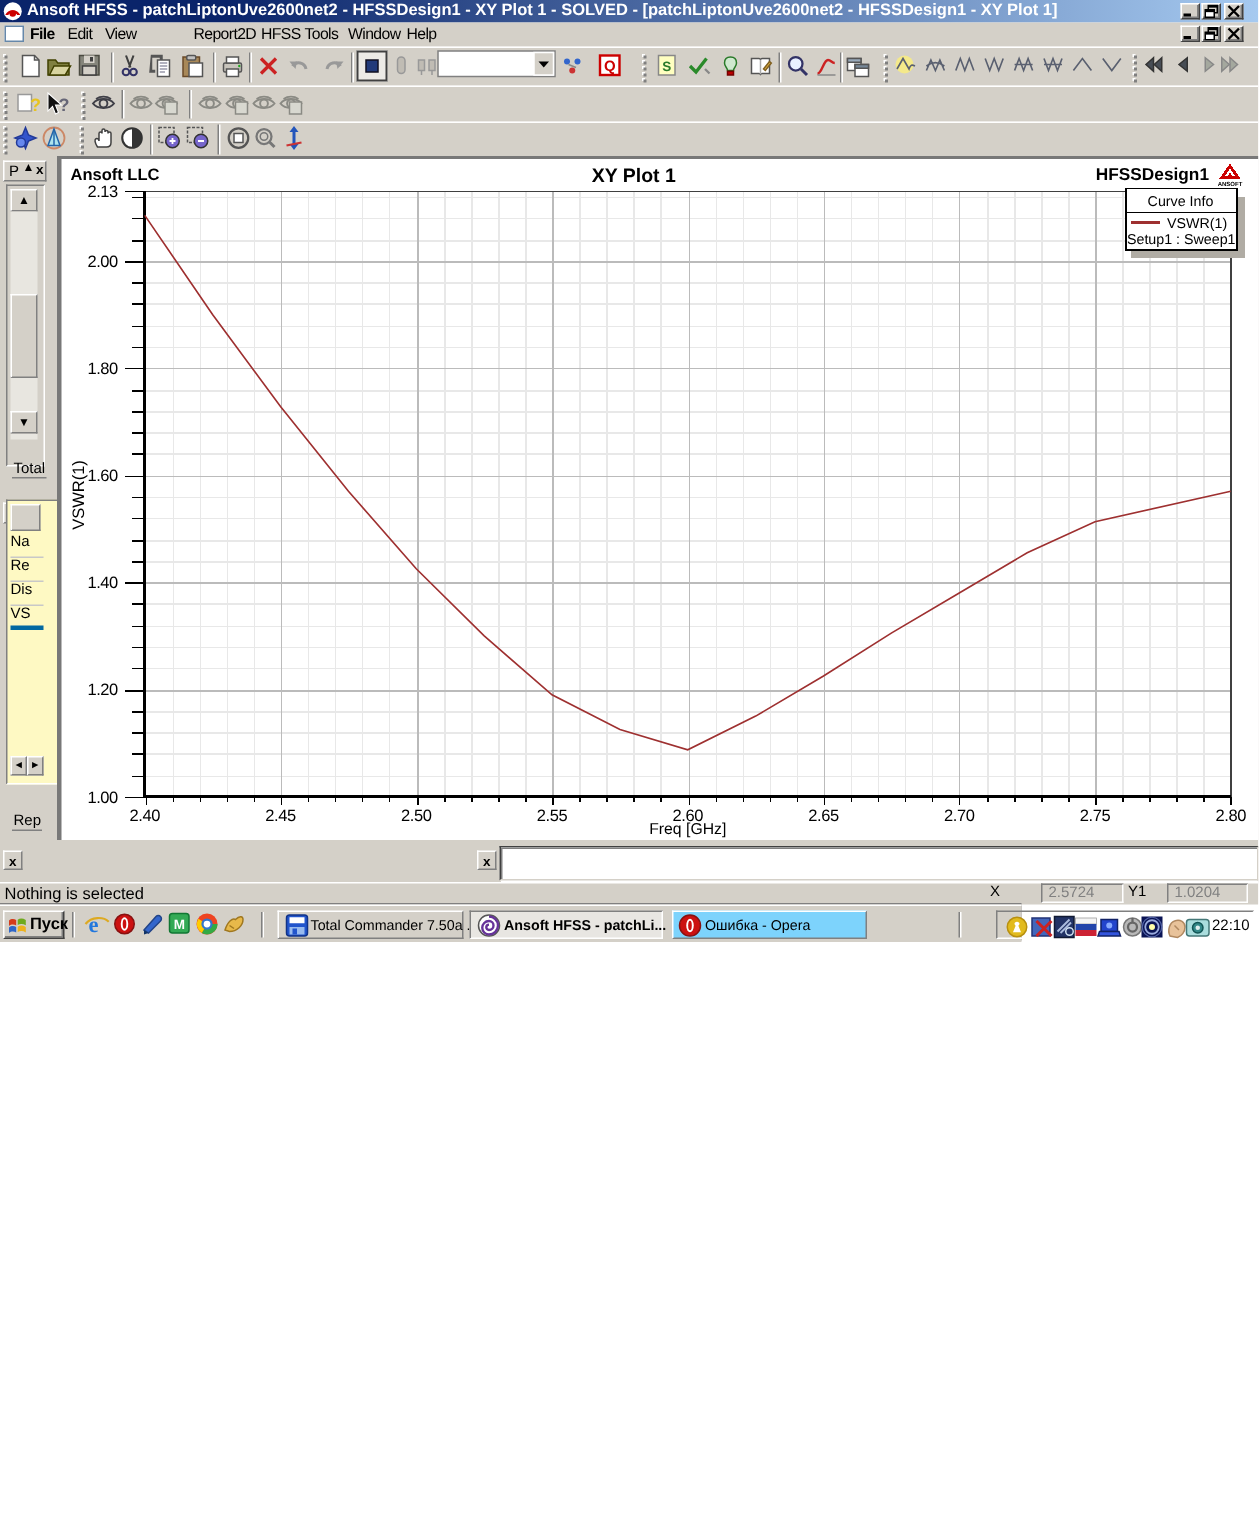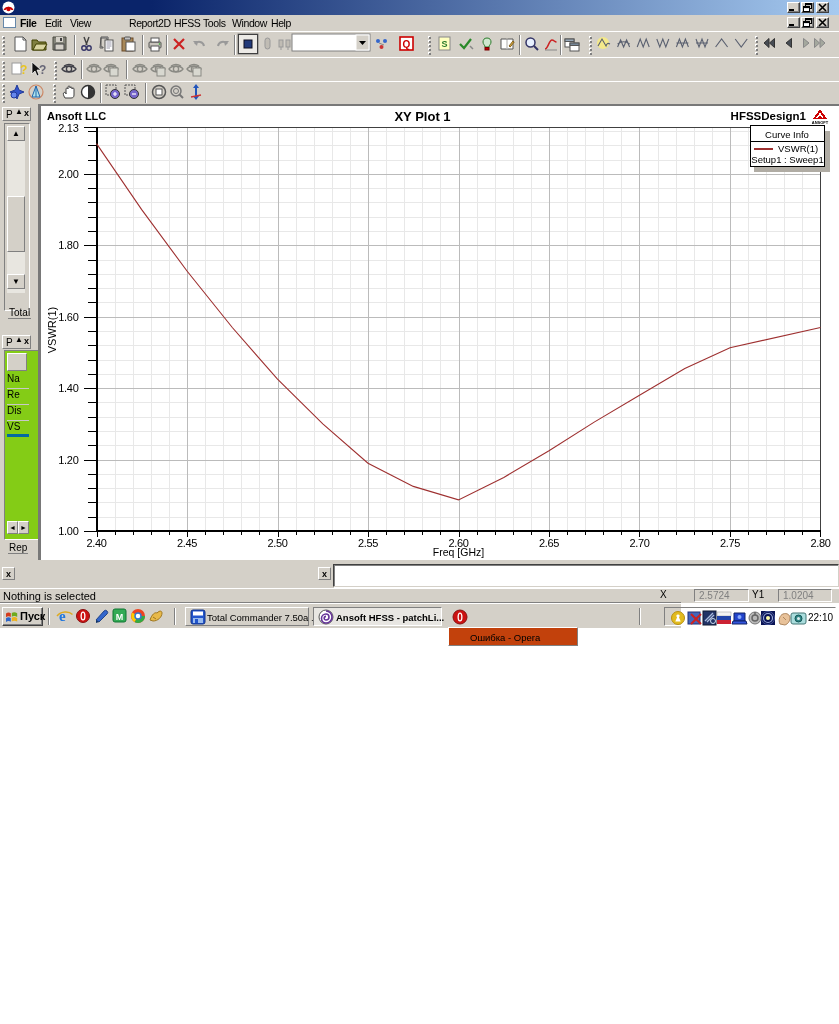--- a/index.html
+++ b/index.html
@@ -19,20 +19,21 @@
 </head>
 <body>
 <div id="page">
 
 <div class="abs" style="left:0;top:0;width:839px;height:15px;background:linear-gradient(90deg,#0a246a 0%,#0a246a 18%,#a6caf0 100%);">
   <svg class="abs" style="left:2px;top:1px" width="13" height="13" viewBox="0 0 13 13">
     <circle cx="6.5" cy="6.5" r="6" fill="#fff"></circle>
     <path d="M1.5 9 A5.5 5.5 0 0 1 11.5 9 L9.5 9 A3.5 3.5 0 0 0 3.5 9 Z" fill="#c00"></path>
     <circle cx="6.5" cy="8" r="2.2" fill="#c00"></circle>
   </svg>
+  <div class="abs" style="left:18px;top:1px;font:bold 11px 'Liberation Sans',sans-serif;color:#fff;white-space:nowrap;">Ansoft HFSS - patchLiptonUve2600net2 - HFSSDesign1 - XY Plot 1 - SOLVED - [patchLiptonUve2600net2 - HFSSDesign1 - XY Plot 1]</div>
   <div class="winbtn" style="left:787px;top:2px;"><svg width="11" height="9" viewBox="0 0 11 9">
           <rect x="1" y="6" width="5" height="2" fill="#000"></rect>
         </svg></div>
   <div class="winbtn" style="left:801px;top:2px;"><svg width="11" height="9" viewBox="0 0 11 9">
           <rect x="3.5" y="0.5" width="6" height="5" fill="none" stroke="#000"></rect>
           <rect x="3.5" y="0.5" width="6" height="1.6" fill="#000"></rect>
           <rect x="1.5" y="3.5" width="6" height="5" fill="#fff" stroke="#000"></rect>
           <rect x="1.5" y="3.5" width="6" height="1.6" fill="#000"></rect>
         </svg></div>
   <div class="winbtn" style="left:816px;top:2px;"><svg width="11" height="9" viewBox="0 0 11 9">
@@ -470,21 +471,21 @@
   </div>
   <div class="abs" style="left:7px;top:202px;font:10px 'Liberation Sans',sans-serif;border-bottom:1px solid #808080;padding:0 1px;">Total</div>
 </div>
 
 <div class="abs" style="left:1px;top:333px;width:33px;height:226px;">
   <div class="abs raisedsoft" style="left:1px;top:2px;width:29px;height:14px;background:#d4d0c8;font:10px 'Liberation Sans',sans-serif;">
     <span style="position:absolute;left:3px;top:1px;">P</span>
     <span style="position:absolute;left:12px;top:-1px;font-size:8px;">▲</span>
     <span style="position:absolute;left:21px;top:0px;font:bold 9px 'Liberation Sans',sans-serif;">x</span>
   </div>
-  <div class="abs sunken" style="left:3px;top:17px;width:38px;height:190px;background:#84cc16;">
+  <div class="abs sunken" style="left:3px;top:0;width:38px;height:190px;background:#fef9c3;">
     <div class="abs raisedsoft" style="left:2px;top:2px;width:20px;height:18px;background:#d4d0c8;"></div>
     <div class="abs" style="left:2px;top:22px;width:22px;font:10px 'Liberation Sans',sans-serif;color:#000;">
       <div style="border-bottom:1px solid #c8c8c8;height:16px;">Na</div>
       <div style="border-bottom:1px solid #c8c8c8;height:16px;">Re</div>
       <div style="border-bottom:1px solid #c8c8c8;height:16px;">Dis</div>
       <div style="border-bottom:3px solid #0369a1;height:16px;">VS</div>
     </div>
     <div class="abs" style="left:2px;top:170px;width:22px;height:13px;background:#d4d0c8;">
       <div class="abs raisedsoft" style="left:0;top:0;width:11px;height:13px;background:#d4d0c8;font-size:7px;text-align:center;line-height:12px;">◄</div>
       <div class="abs raisedsoft" style="left:11px;top:0;width:11px;height:13px;background:#d4d0c8;font-size:7px;text-align:center;line-height:12px;">►</div>
@@ -750,21 +751,21 @@
         </g>
       </svg>
   <div class="vsep" style="left:174px;top:4px;height:17px;"></div>
 
   <div class="abs raisedsoft" style="left:185px;top:3px;width:124px;height:19px;background:#d4d0c8;">
         <span class="abs" style="left:21px;top:4px;font:9.5px 'Liberation Sans',sans-serif;white-space:nowrap;">Total Commander 7.50a ...</span>
       </div>
   <div class="abs sunken" style="left:313px;top:3px;width:129px;height:19px;background:#e8e6e2;">
         <span class="abs" style="left:22px;top:4px;font:bold 9.5px 'Liberation Sans',sans-serif;white-space:nowrap;">Ansoft HFSS - patchLi...</span>
       </div>
-  <div class="abs raisedsoft" style="left:448px;top:3px;width:130px;height:19px;background:#c2410c;margin-top:20px;">
+  <div class="abs raisedsoft" style="left:448px;top:3px;width:130px;height:19px;background:#7dd3fc;">
         <span class="abs" style="left:21px;top:4px;font:9.5px 'Liberation Sans',sans-serif;white-space:nowrap;">Ошибка - Opera</span>
       </div>
   <div class="vsep" style="left:639px;top:4px;height:17px;"></div>
 
   <div class="abs" style="left:664px;top:3px;width:172px;height:19px;border-top:1px solid #808080;border-left:1px solid #808080;border-right:1px solid #fff;border-bottom:1px solid #fff;">
     <svg id="tray" width="140" height="18" style="position:absolute;left:4px;top:1px;">
           <g transform="translate(2,2)">
             <circle cx="7" cy="7" r="6.5" fill="#e2bb1e" stroke="#b89010"></circle>
             <path d="M7 3.5 c-1.8 0-2.2 1.8-0.9 2.7 l-1.8 4.3 h5.4 l-1.8-4.3 c1.3-0.9 0.9-2.7-0.9-2.7z" fill="#fff"></path>
           </g>

